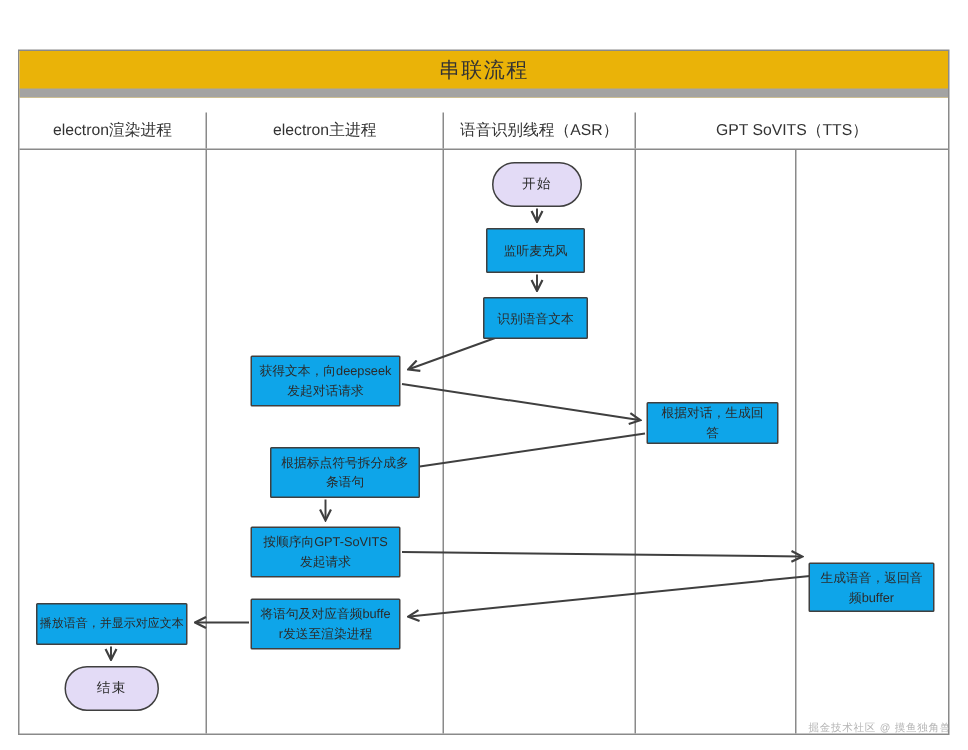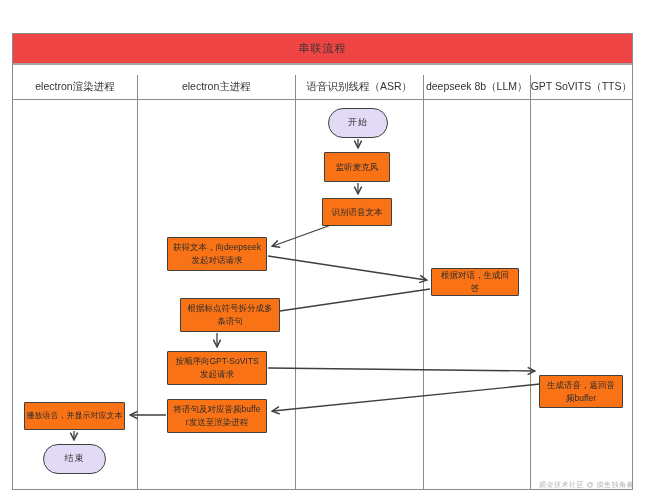--- a/index.html
+++ b/index.html
@@ -2,37 +2,37 @@
 <html><head>
 <meta charset="utf-8">
 <style>
   html, body { margin:0; padding:0; background:#ffffff; }
   body { font-family:"Liberation Sans","DejaVu Sans",sans-serif; }
   .canvas { position:relative; width:645px; height:500px; background:#ffffff; overflow:hidden; color:#2b2b2b; }
 
   .frame { position:absolute; left:12px; top:33px; width:621px; height:457px;
            border:1px solid #8a8a8a; box-sizing:border-box; background:#ffffff; }
   .title-bar { position:absolute; left:0; top:0; width:100%; height:31px;
-               background:#ef4444; border-bottom:2px solid #a3a3a3; box-sizing:border-box;
+               background:#eab308; border-bottom:6px solid #a3a3a3; box-sizing:border-box;
                display:flex; align-items:center; justify-content:center;
-               font-size:11px; letter-spacing:1px; color:#333333; }
+               font-size:14px; letter-spacing:1px; color:#333333; }
   .header-row { position:absolute; left:0; top:31px; width:100%; height:35px;
                 border-bottom:1px solid #8a8a8a; box-sizing:border-box; display:flex; }
   .lane-header { box-sizing:border-box; border-right:1px solid #8a8a8a;
                  display:flex; align-items:center; justify-content:center;
                  font-size:10.5px; color:#333333; white-space:nowrap;margin-top:10px; }
   .lane-header:last-child { border-right:none; }
   .lh1 { width:125px; } .lh2 { width:158px; } .lh3 { width:128px; }
   .lh4 { width:107px; } .lh5 { flex:1; }
   .vline { position:absolute; top:66px; bottom:0; width:1px; background:#8a8a8a; }
   .v1 { left:124px; } .v2 { left:282px; } .v3 { left:410px; } .v4 { left:517px; }
 
   .node { position:absolute; box-sizing:border-box;
           display:flex; align-items:center; justify-content:center; text-align:center;
-          border:1.3px solid #3f3f3f; background:#f97316; border-radius:1px;
+          border:1.3px solid #3f3f3f; background:#0ea5e9; border-radius:1px;
           font-size:8.5px; line-height:1.5; padding:2px 5px; color:#2b2b2b;
           word-break:break-all; }
   .pill { background:#e3dbf6; border-radius:16px; font-size:9px; letter-spacing:1px; }
   .nowrap { white-space:nowrap; word-break:keep-all; padding:2px 20px; font-size:8px; }
 
   .n-start   { left:328px; top:108px; width:60px;  height:30px; }
   .n-listen  { left:324px; top:152px; width:66px;  height:30px; }
   .n-recog   { left:322px; top:198px; width:70px;  height:28px; }
   .n-gettext { left:167px; top:237px; width:100px; height:34px; }
   .n-answer  { left:431px; top:268px; width:88px;  height:28px; }
@@ -53,21 +53,20 @@
 <body>
 
 <div class="canvas">
 
   <div class="frame">
     <div class="title-bar">串联流程</div>
     <div class="header-row">
       <div class="lane-header lh1">electron渲染进程</div>
       <div class="lane-header lh2">electron主进程</div>
       <div class="lane-header lh3">语音识别线程（ASR）</div>
-      <div class="lane-header lh4">deepseek 8b（LLM）</div>
       <div class="lane-header lh5">GPT SoVITS（TTS）</div>
     </div>
     <div class="vline v1"></div>
     <div class="vline v2"></div>
     <div class="vline v3"></div>
     <div class="vline v4"></div>
   </div>
 
   <svg class="edges" width="645" height="500" viewBox="0 0 645 500">
     <defs>

